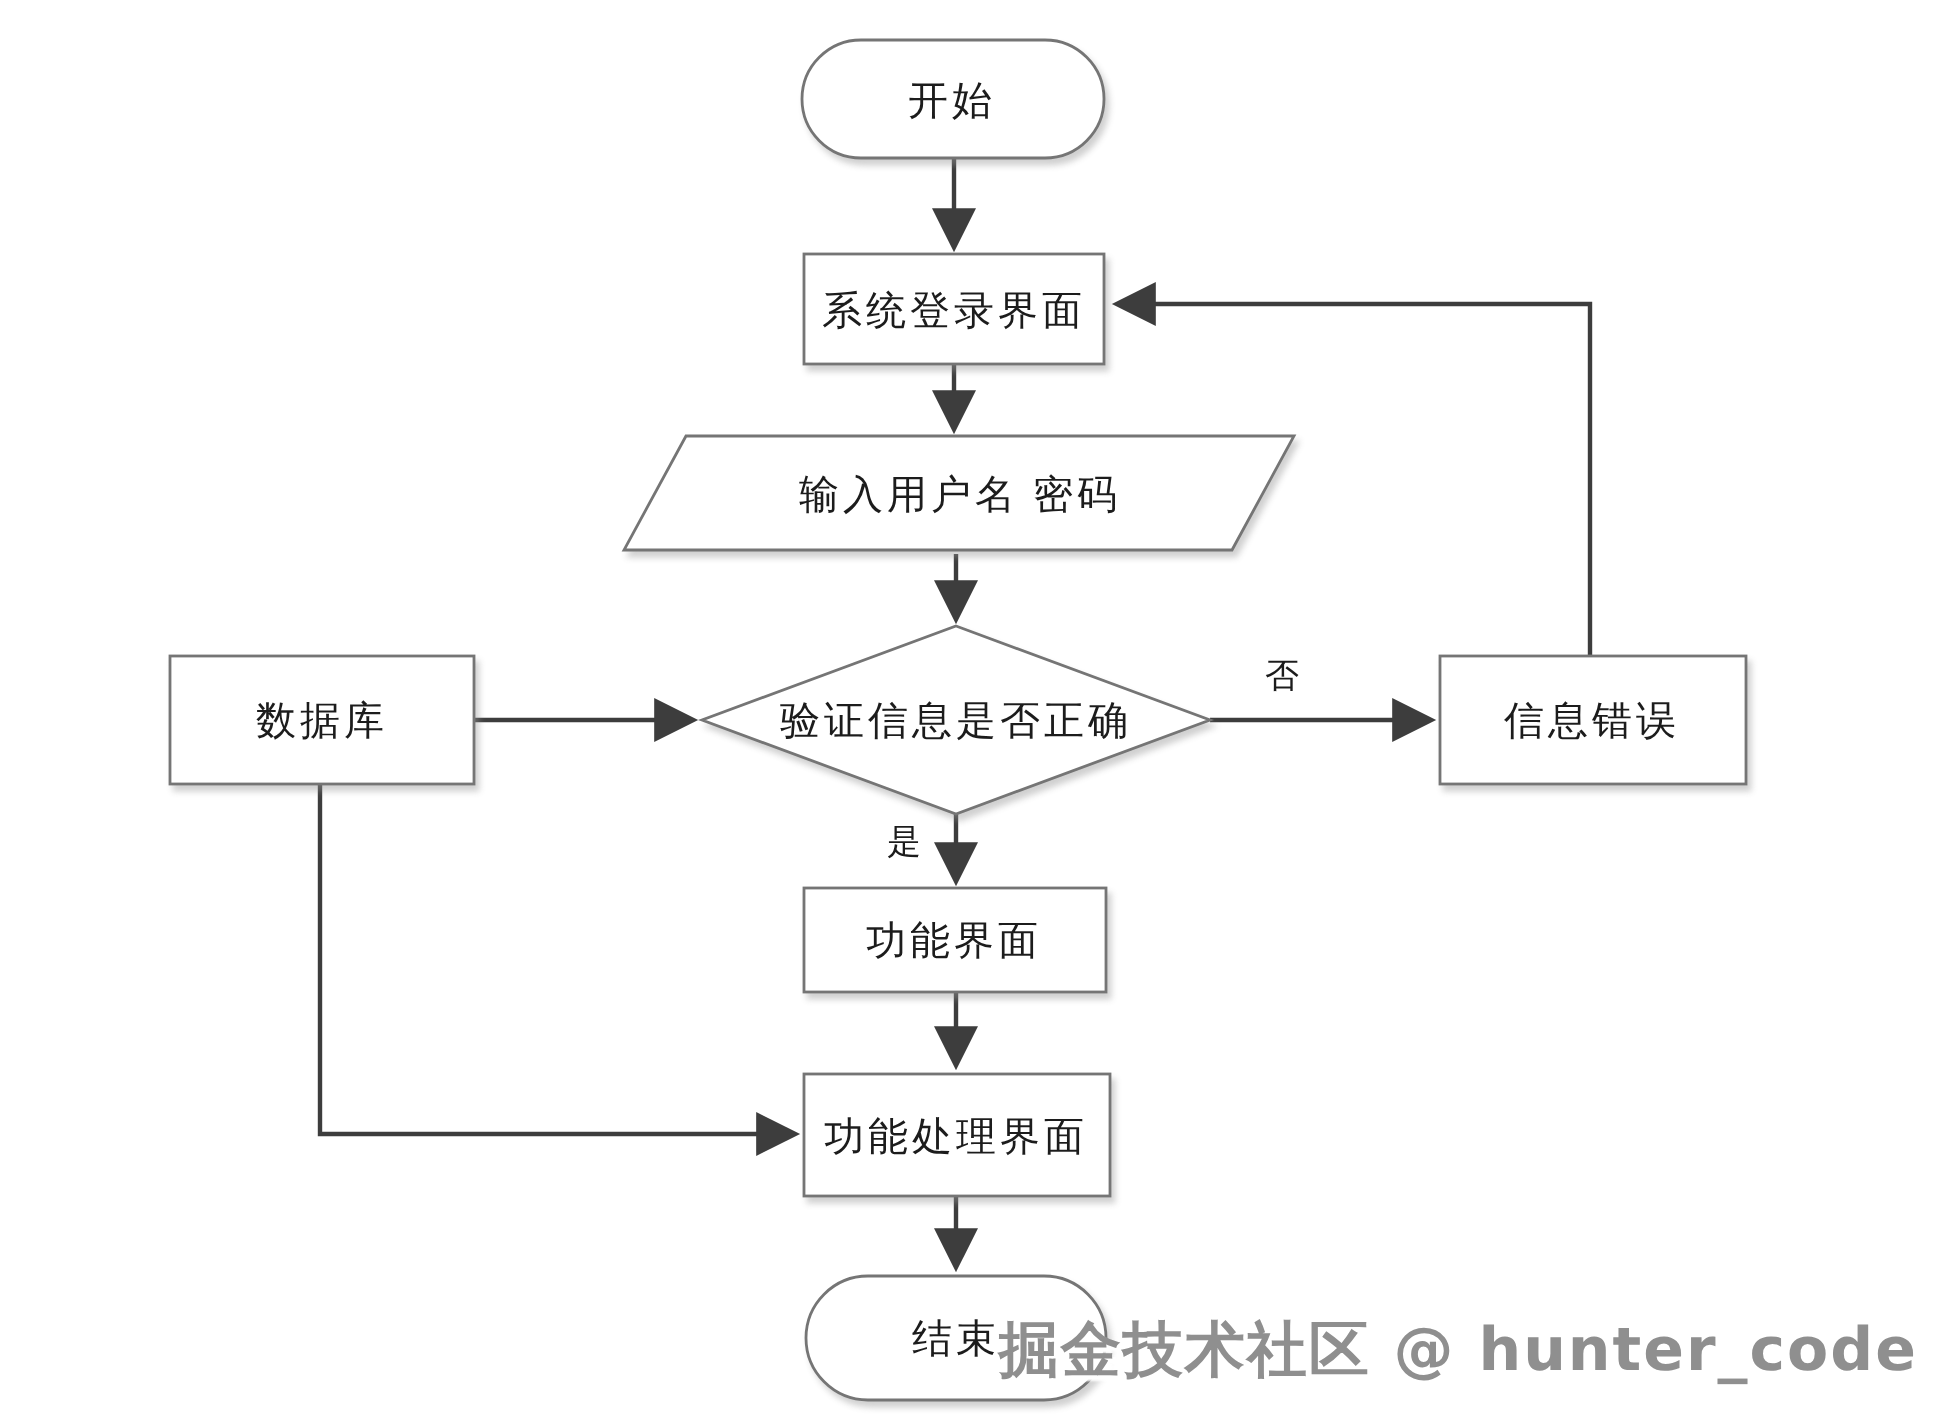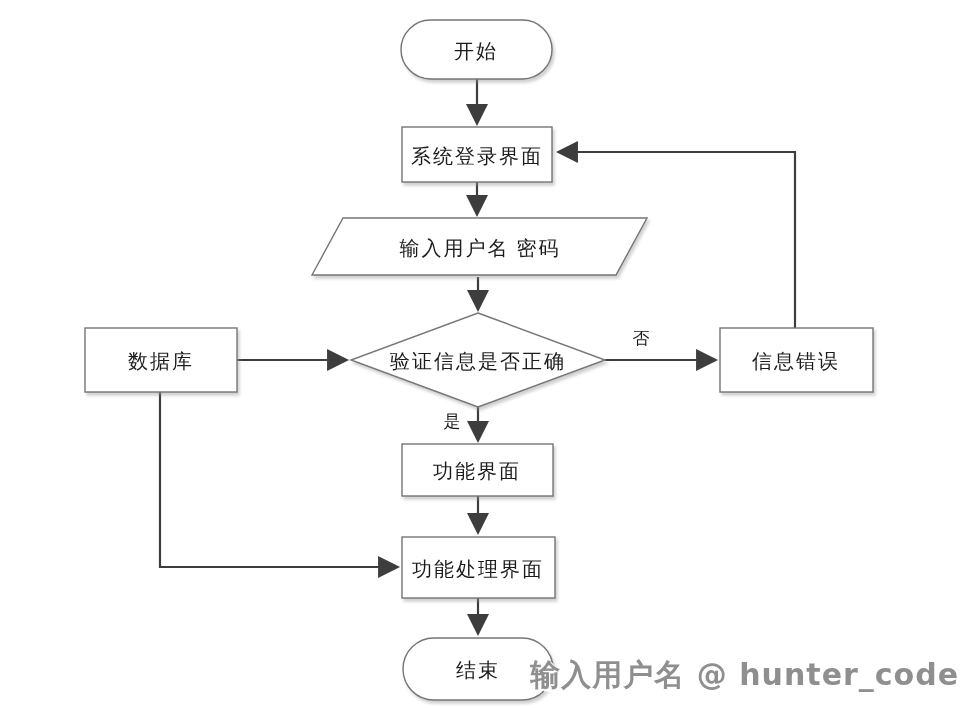--- a/index.html
+++ b/index.html
@@ -119,14 +119,14 @@
 
     <g>
       <rect class="shape" x="403" y="638" width="150" height="62" rx="31" ry="31"></rect>
       <text class="node-label" x="478" y="670">结束</text>
     </g>
 
     <text class="edge-label" x="641" y="338">否</text>
     <text class="edge-label" x="452" y="421">是</text>
   </svg>
 
-  <div class="watermark">输入用户名 @ hunter_code</div>
+  <div class="watermark">掘金技术社区 @ hunter_code</div>
 </div>
 
 </body></html>

